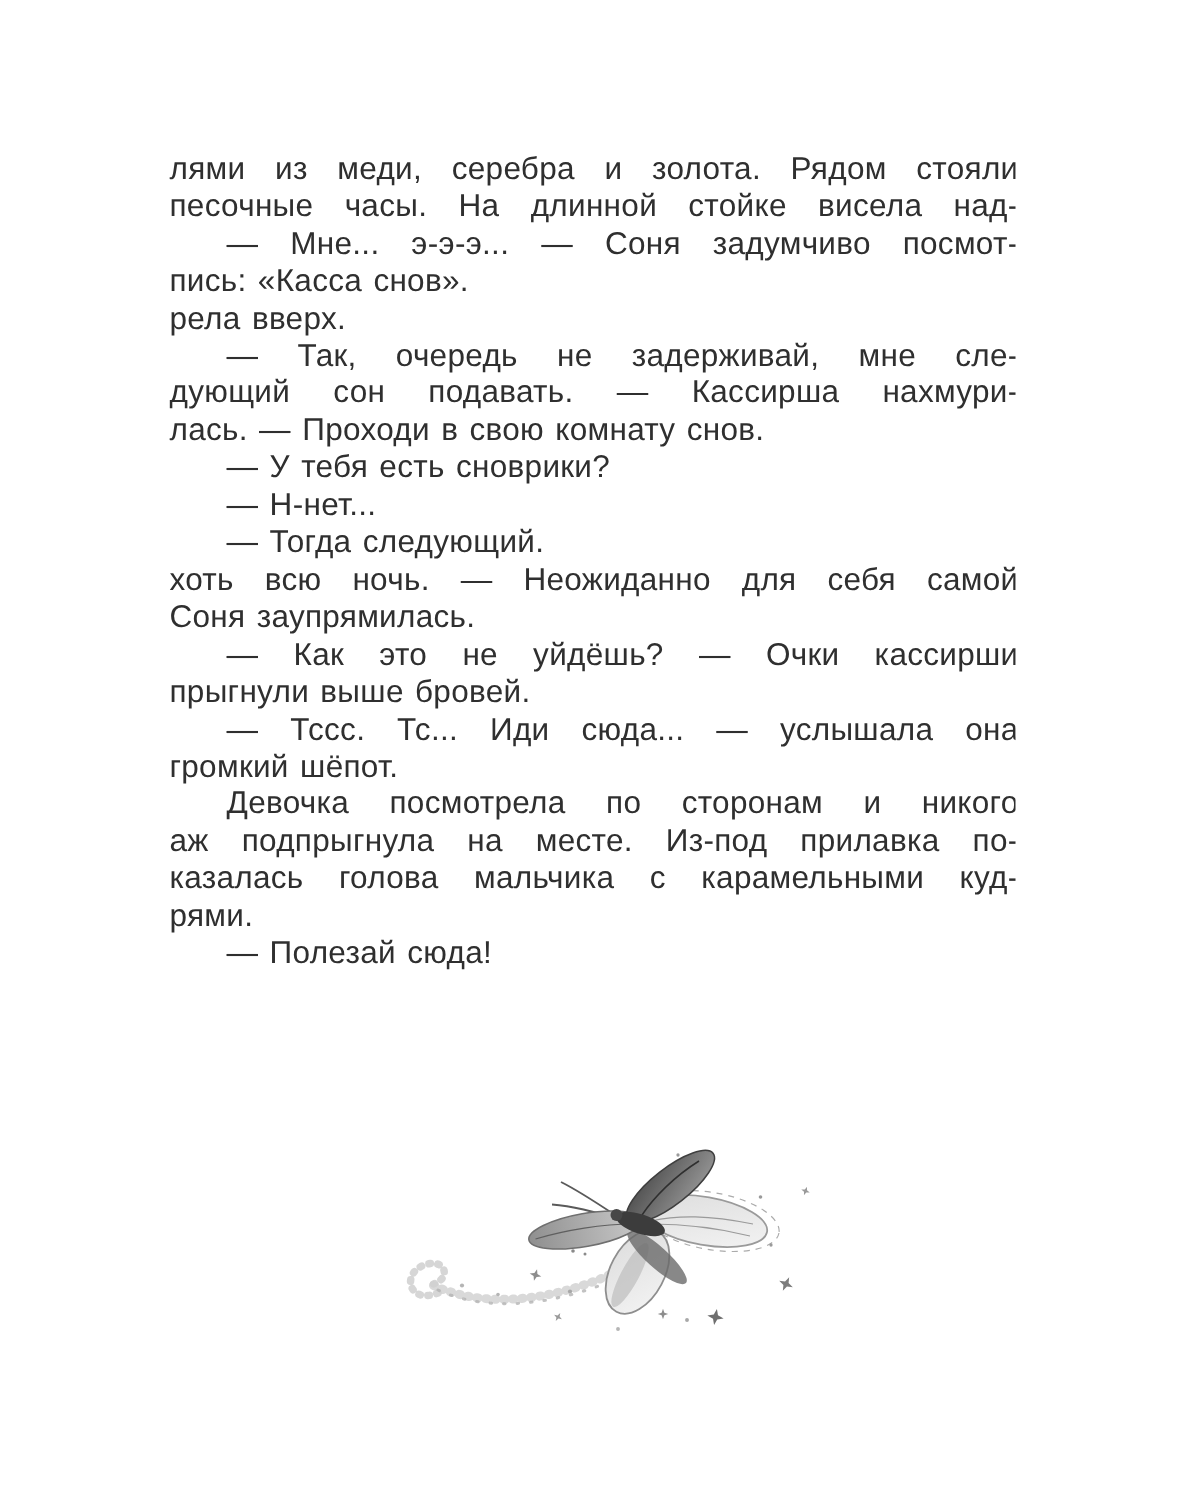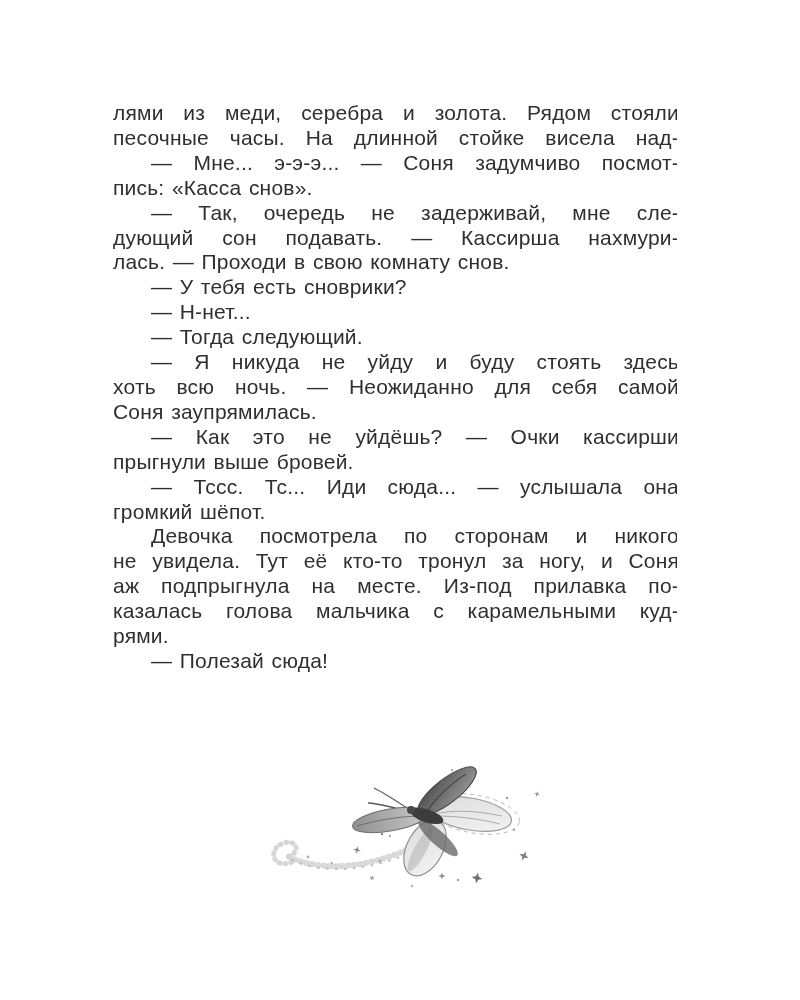--- a/index.html
+++ b/index.html
@@ -56,35 +56,34 @@
 </head>
 <body>
 
 <div class="page">
 
   <div class="text-block">
     <div class="line j">лями из меди, серебра и золота. Рядом стояли</div>
     <div class="line j">песочные часы. На длинной стойке висела над-</div>
     <div class="line j in">— Мне... э-э-э... — Соня задумчиво посмот-</div>
     <div class="line l">пись: «Касса снов».</div>
+    <div class="line l">рела вверх.</div>
     <div class="line j in">— Так, очередь не задерживай, мне сле-</div>
     <div class="line j">дующий сон подавать. — Кассирша нахмури-</div>
     <div class="line l">лась. — Проходи в свою комнату снов.</div>
     <div class="line l in">— У тебя есть сноврики?</div>
     <div class="line l in">— Н-нет...</div>
     <div class="line l in">— Тогда следующий.</div>
-    <div class="line j in">— Я никуда не уйду и буду стоять здесь</div>
     <div class="line j">хоть всю ночь. — Неожиданно для себя самой</div>
     <div class="line l">Соня заупрямилась.</div>
     <div class="line j in">— Как это не уйдёшь? — Очки кассирши</div>
     <div class="line l">прыгнули выше бровей.</div>
     <div class="line j in">— Тссс. Тс... Иди сюда... — услышала она</div>
     <div class="line l">громкий шёпот.</div>
     <div class="line j in">Девочка посмотрела по сторонам и никого</div>
-    <div class="line j">не увидела. Тут её кто-то тронул за ногу, и Соня</div>
     <div class="line j">аж подпрыгнула на месте. Из-под прилавка по-</div>
     <div class="line j">казалась голова мальчика с карамельными куд-</div>
     <div class="line l">рями.</div>
     <div class="line l in">— Полезай сюда!</div>
   </div>
 
   <div class="illustration">
     <svg width="316" height="140" viewBox="0 0 316 140" xmlns="http://www.w3.org/2000/svg">
       <defs>
         <linearGradient id="gdark" x1="0" y1="0" x2="1" y2="1">

